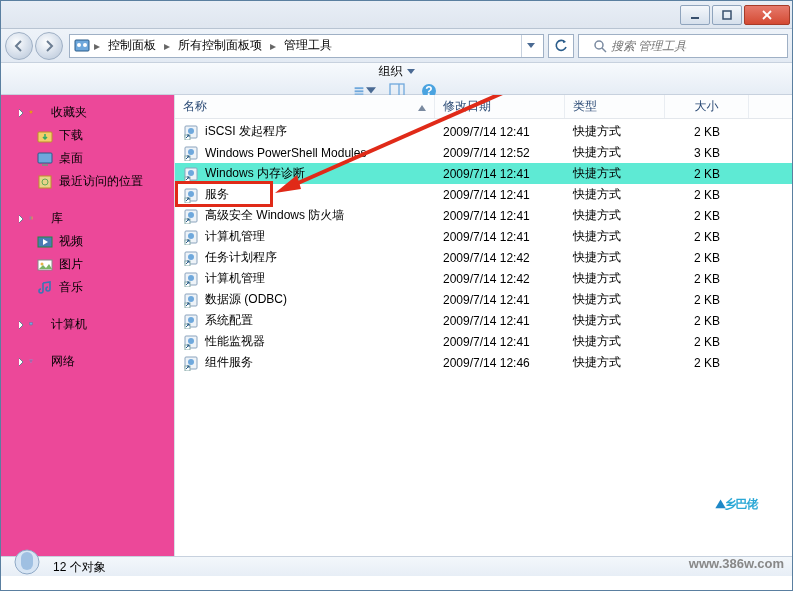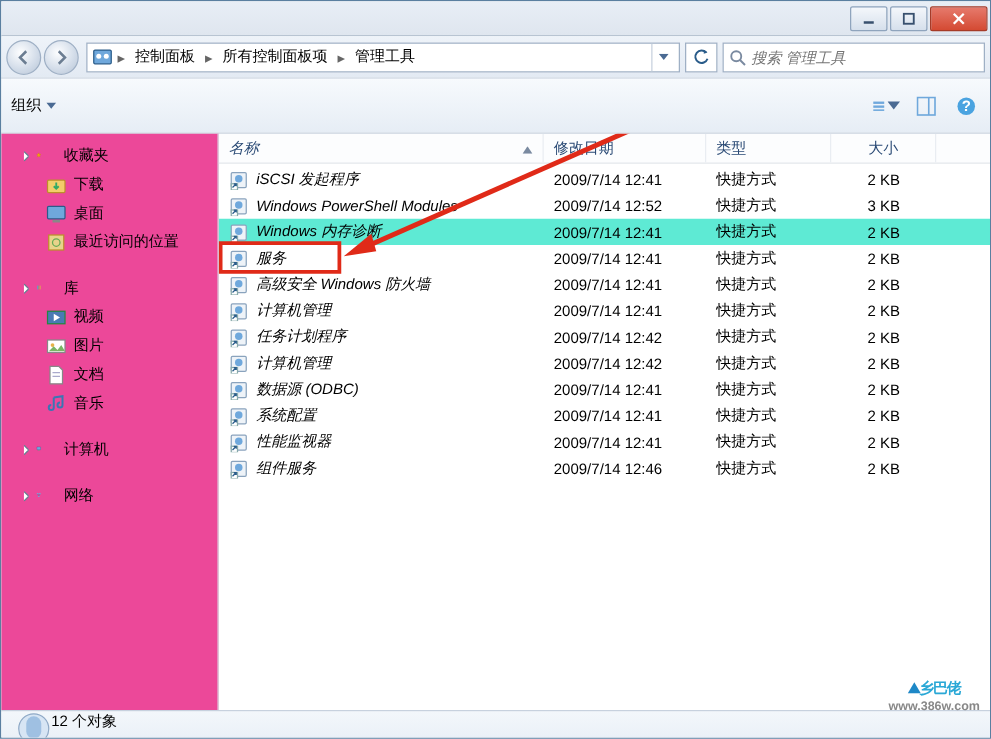--- a/index.html
+++ b/index.html
@@ -15,25 +15,25 @@
 .navrow { height: 34px; display: flex; align-items: center; padding: 2px 4px; background: linear-gradient(#eef3f9,#e3eaf3); border-bottom: 1px solid #c7d1de; gap: 4px; }
 .navarrows { display:flex; }
 .navarr { width: 28px; height: 28px; border-radius: 50%; background: radial-gradient(circle at 40% 35%,#fdfeff,#d1dbe8 60%,#b7c4d4); border:1px solid #9fb0c5; display:flex; align-items:center; justify-content:center; color:#6b7d92; margin-right:2px; cursor:pointer; }
 .navarr svg { width:12px; height:12px; }
 .addressbar { flex: 1; height: 24px; background:#fff; border:1px solid #9fb0c5; display:flex; align-items:center; padding:0 4px; gap:2px; }
 .addressbar .sep { color:#666; padding:0 2px; }
 .addressbar .crumb { padding:2px 4px; cursor:pointer; }
 .addressbar .icon { width:16px; height:16px; }
 .dropdownbtn { width:18px; height:22px; border-left:1px solid #c7d1de; display:flex; align-items:center; justify-content:center; cursor:pointer; }
 .refreshbox { width:26px; height:24px; border:1px solid #9fb0c5; background:#fff; display:flex; align-items:center; justify-content:center; cursor:pointer; }
-.searchbox { width:210px; height:24px; border:1px solid #9fb0c5; background:#fff; display:flex; align-items:center; padding:0 4px; gap:4px; color:#888; }
+.searchbox { width:210px; height:24px; border:1px solid #9fb0c5; background:#fff; display:flex; align-items:center; padding:0 14px; gap:4px; color:#888; }
 .searchbox input { border:none; outline:none; flex:1; color:#888; font-style:italic; }
 
 
-.toolbar { height: 44px; background: linear-gradient(#f7fafd,#e6edf5); border-bottom:1px solid #c7d1de; display:flex; align-items:center; padding:0 8px; justify-content:space-between; }
+.toolbar { height: 32px; background: linear-gradient(#f7fafd,#e6edf5); border-bottom:1px solid #c7d1de; display:flex; align-items:center; padding:0 8px; justify-content:space-between;flex-direction:column; }
 .toolbar-left { display:flex; align-items:center; gap:4px; cursor:pointer; }
 .toolbar-right { display:flex; align-items:center; gap:10px; }
 .toolicon { width:22px; height:22px; display:flex; align-items:center; justify-content:center; cursor:pointer; color:#3a5a85; }
 .toolicon svg { width:16px; height:16px; }
 
 
 .main { display:flex; height: calc(100% - 28px - 34px - 30px - 36px); }
 .sidebar { width: 174px; background: #ec4899; border-right:1px solid #d8dee6; overflow-y:auto; padding:6px 0; }
 .sidegroup { margin-bottom: 14px; }
 .sidehdr { display:flex; align-items:center; gap:6px; padding:3px 8px 3px 18px; cursor:pointer; }
@@ -43,38 +43,38 @@
 
 
 .filelist { flex:1; overflow:auto; position:relative; }
 .listheader { display:flex; height:24px; border-bottom:1px solid #e3e7ec; background:#fcfdfe; position:sticky; top:0; }
 .listheader .col { padding:4px 8px; border-right:1px solid #e9edf2; color:#2a4a75; cursor:pointer; display:flex; align-items:center; gap:4px; }
 .sortarrow svg { width:8px; height:6px; }
 .rows { padding-top:2px; }
 .row { display:flex; height:21px; align-items:center; cursor:pointer; }
 .row.selected { background:#5eead4; }
 .cell { padding:0 8px; white-space:nowrap; overflow:hidden; text-overflow:ellipsis; display:flex; align-items:center; gap:6px; }
-.col-name { width: 260px; font-style: italic; }
+.col-name { width: 260px; }
 .col-date { width: 130px; }
 .col-type { width: 100px; }
 .col-size { width: 84px; justify-content:center; }
 .fileicon { width:16px; height:16px; flex:none; }
 
 
-.statusbar { height:31px; border-top:1px solid #c7d1de; background:linear-gradient(#f3f7fb,#e7eef6); display:flex; align-items:flex-start; padding:0 12px; gap:0; position:relative; }
+.statusbar { height:20px; border-top:1px solid #c7d1de; background:linear-gradient(#f3f7fb,#e7eef6); display:flex; align-items:flex-end; padding:0 12px; gap:12px; position:relative; }
 .statusicon { width:28px; height:28px; }
 
 
 .callout { position:absolute; border:3px solid #e02a18; pointer-events:none; }
 .arrow { position:absolute; color:#e02a18; pointer-events:none; }
 
 
 .watermark { position:absolute; right:8px; bottom:19px; display:flex; flex-direction:column; align-items:center; color:#2aa8d6; font-weight:bold; }
 .watermark .logo { font-size:22px; letter-spacing:-1px; }
-.watermark .url { font-size:10px; color:#888; }
+.watermark .url { font-size:13px; color:#888;margin-top:42px; }
 
 
 </style>
 </head>
 <body>
 
 <div class="titlebar">
   <div class="titlebtn">
       <svg viewBox="0 0 10 10">
         <line x1="1" y1="8" x2="9" y2="8" stroke="#38506e" stroke-width="2"></line>
@@ -229,28 +229,20 @@
         <div class="sideitem">
           <span class="sideicon"><svg viewBox="0 0 16 16">
               <rect x="1" y="3" width="14" height="10" fill="#fff" stroke="#888"></rect>
               <circle cx="5" cy="7" r="1.5" fill="#e6b34a"></circle>
               <path d="M2 12 L6 8 L9 11 L12 7 L15 12 Z" fill="#7ab564"></path>
             </svg></span>
           <span>图片</span>
         </div>
         <div class="sideitem">
           <span class="sideicon"><svg viewBox="0 0 16 16">
-              <path d="M3 1 h7 l3 3 v11 h-10 z" fill="#fff" stroke="#888"></path>
-              <line x1="5" y1="6" x2="11" y2="6" stroke="#aac"></line>
-              <line x1="5" y1="9" x2="11" y2="9" stroke="#aac"></line>
-            </svg></span>
-          <span>文档</span>
-        </div>
-        <div class="sideitem">
-          <span class="sideicon"><svg viewBox="0 0 16 16">
               <path d="M6 3 v8 a2 2 0 1 1 -2 -2" fill="none" stroke="#3a76b4" stroke-width="1.6"></path>
               <path d="M6 3 l7 -1 v7 a2 2 0 1 1 -2 -2" fill="none" stroke="#3a76b4" stroke-width="1.6"></path>
             </svg></span>
           <span>音乐</span>
         </div>
       </div>
       <div class="sidegroup">
         <div class="sidehdr">
           <svg viewBox="0 0 4 8">
             <path d="M0 0 L4 4 L0 8" fill="#fff" stroke="#6b7d92"></path>

